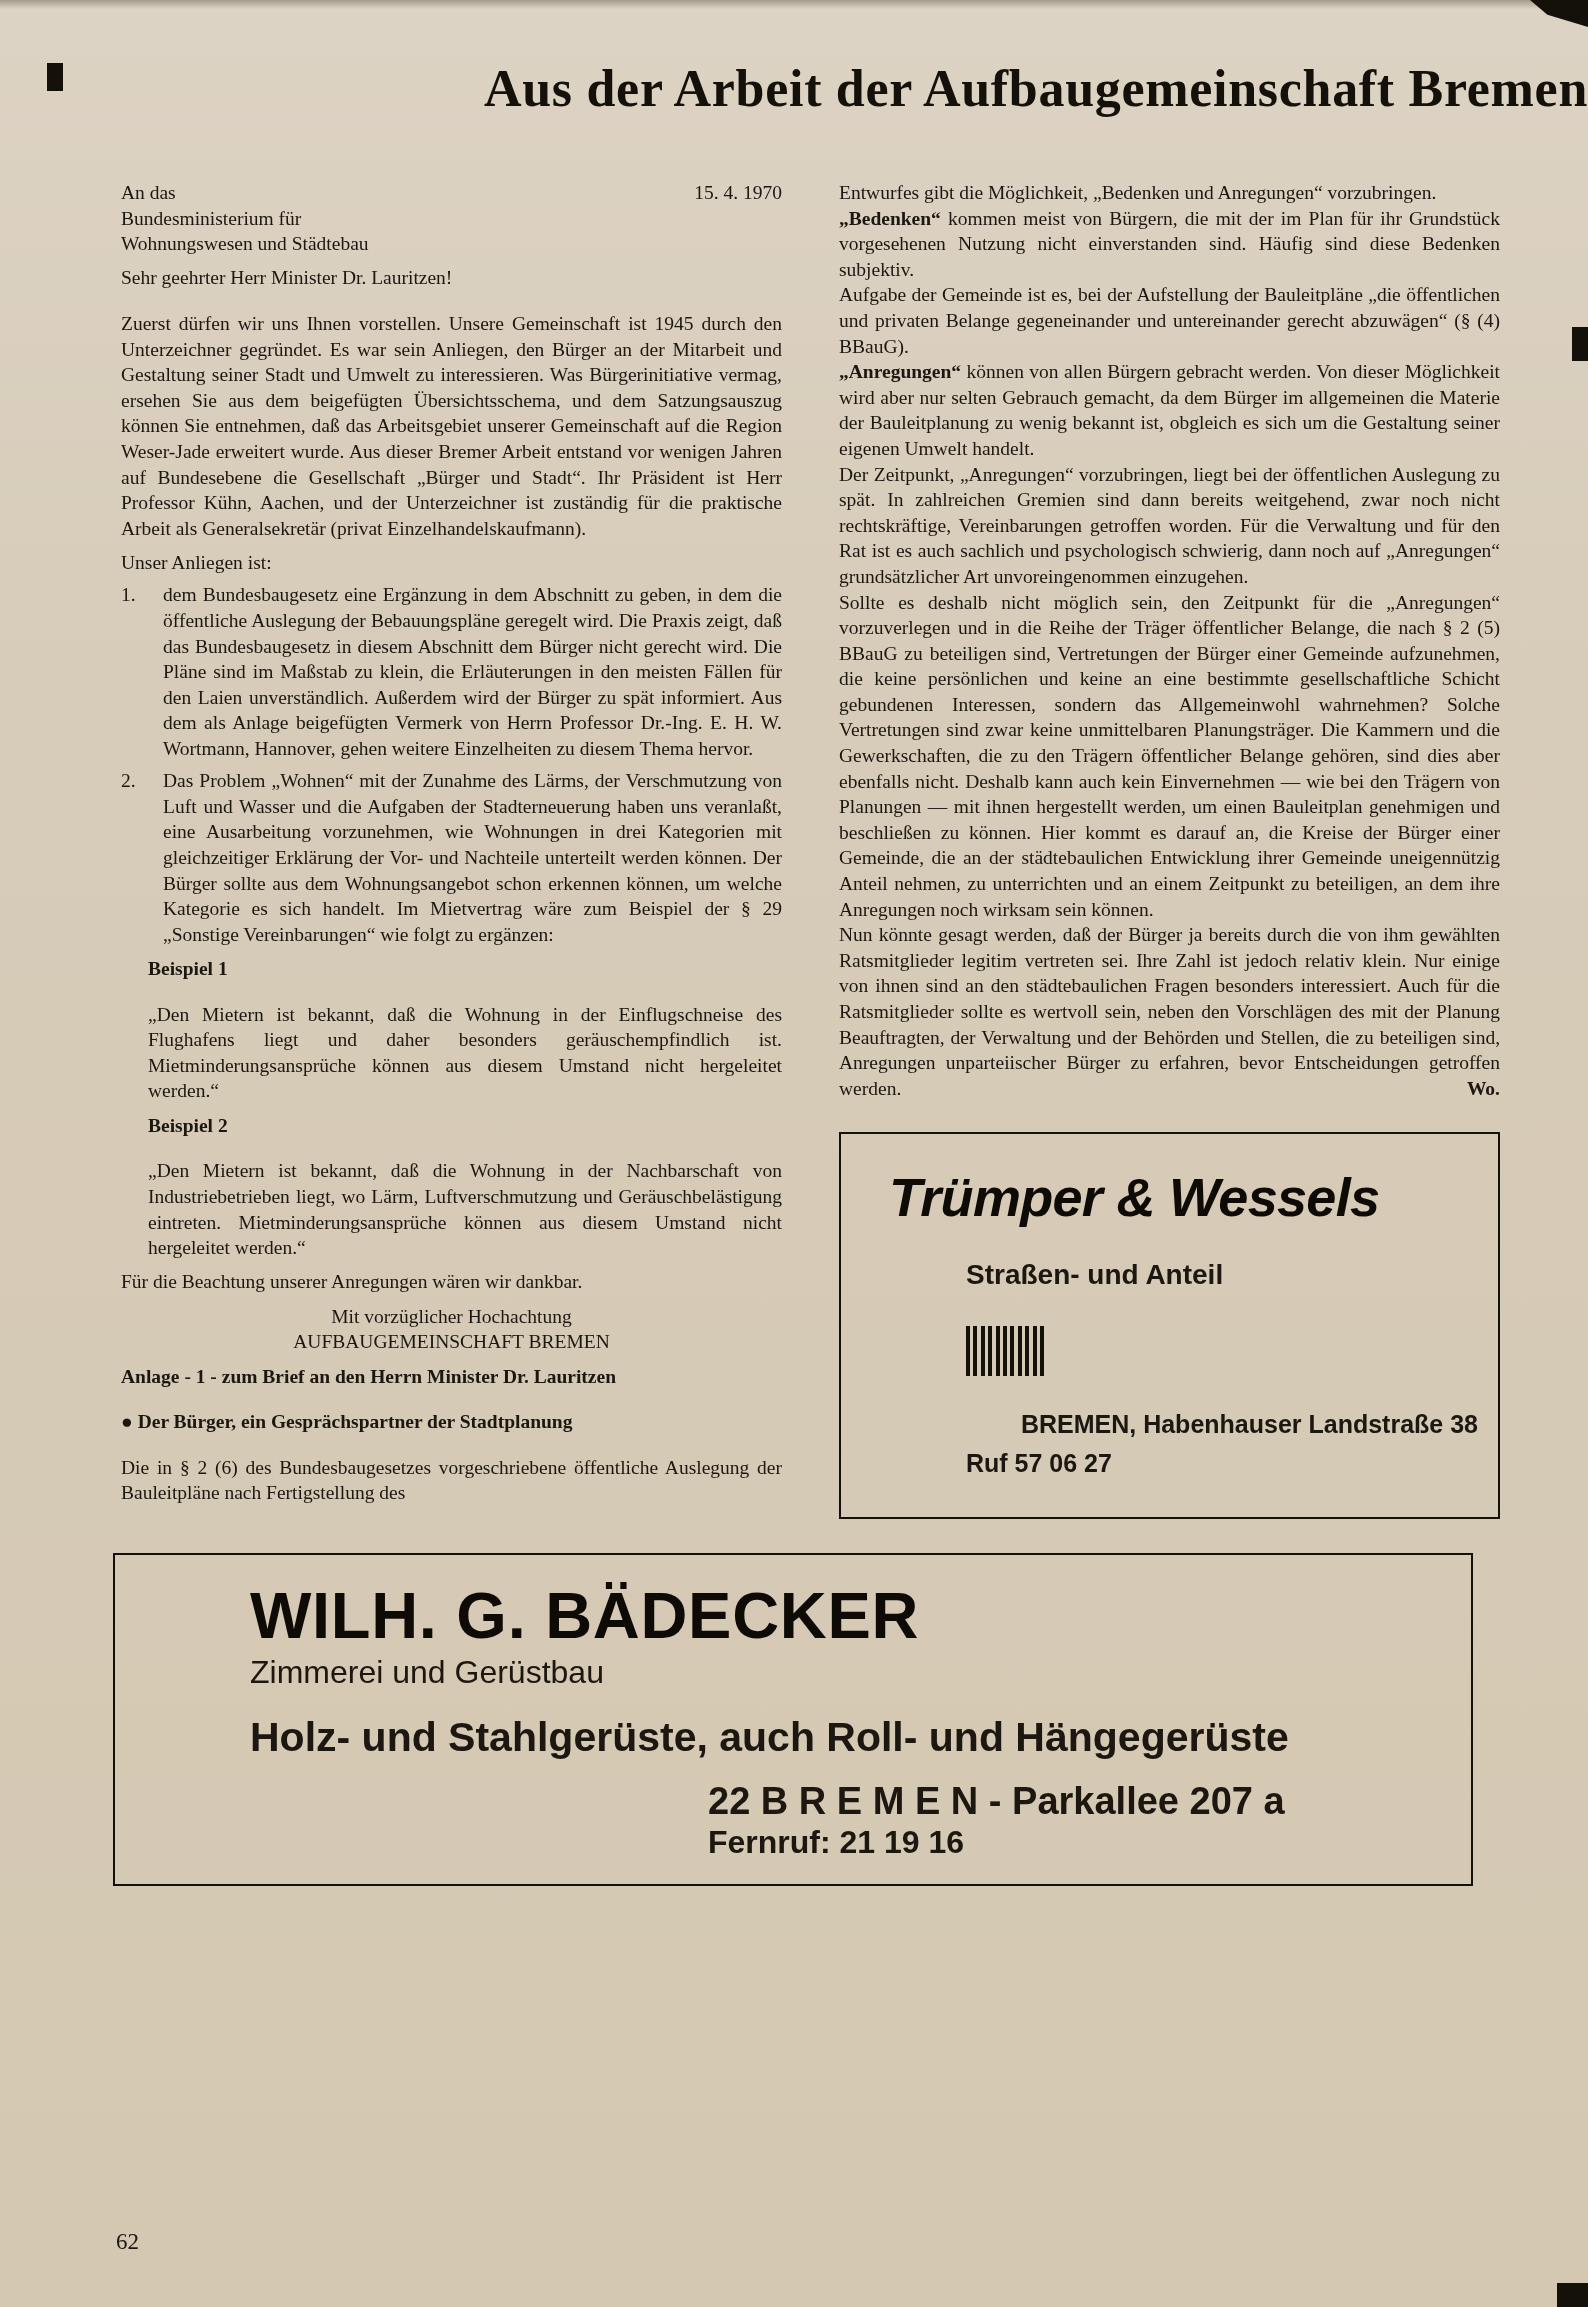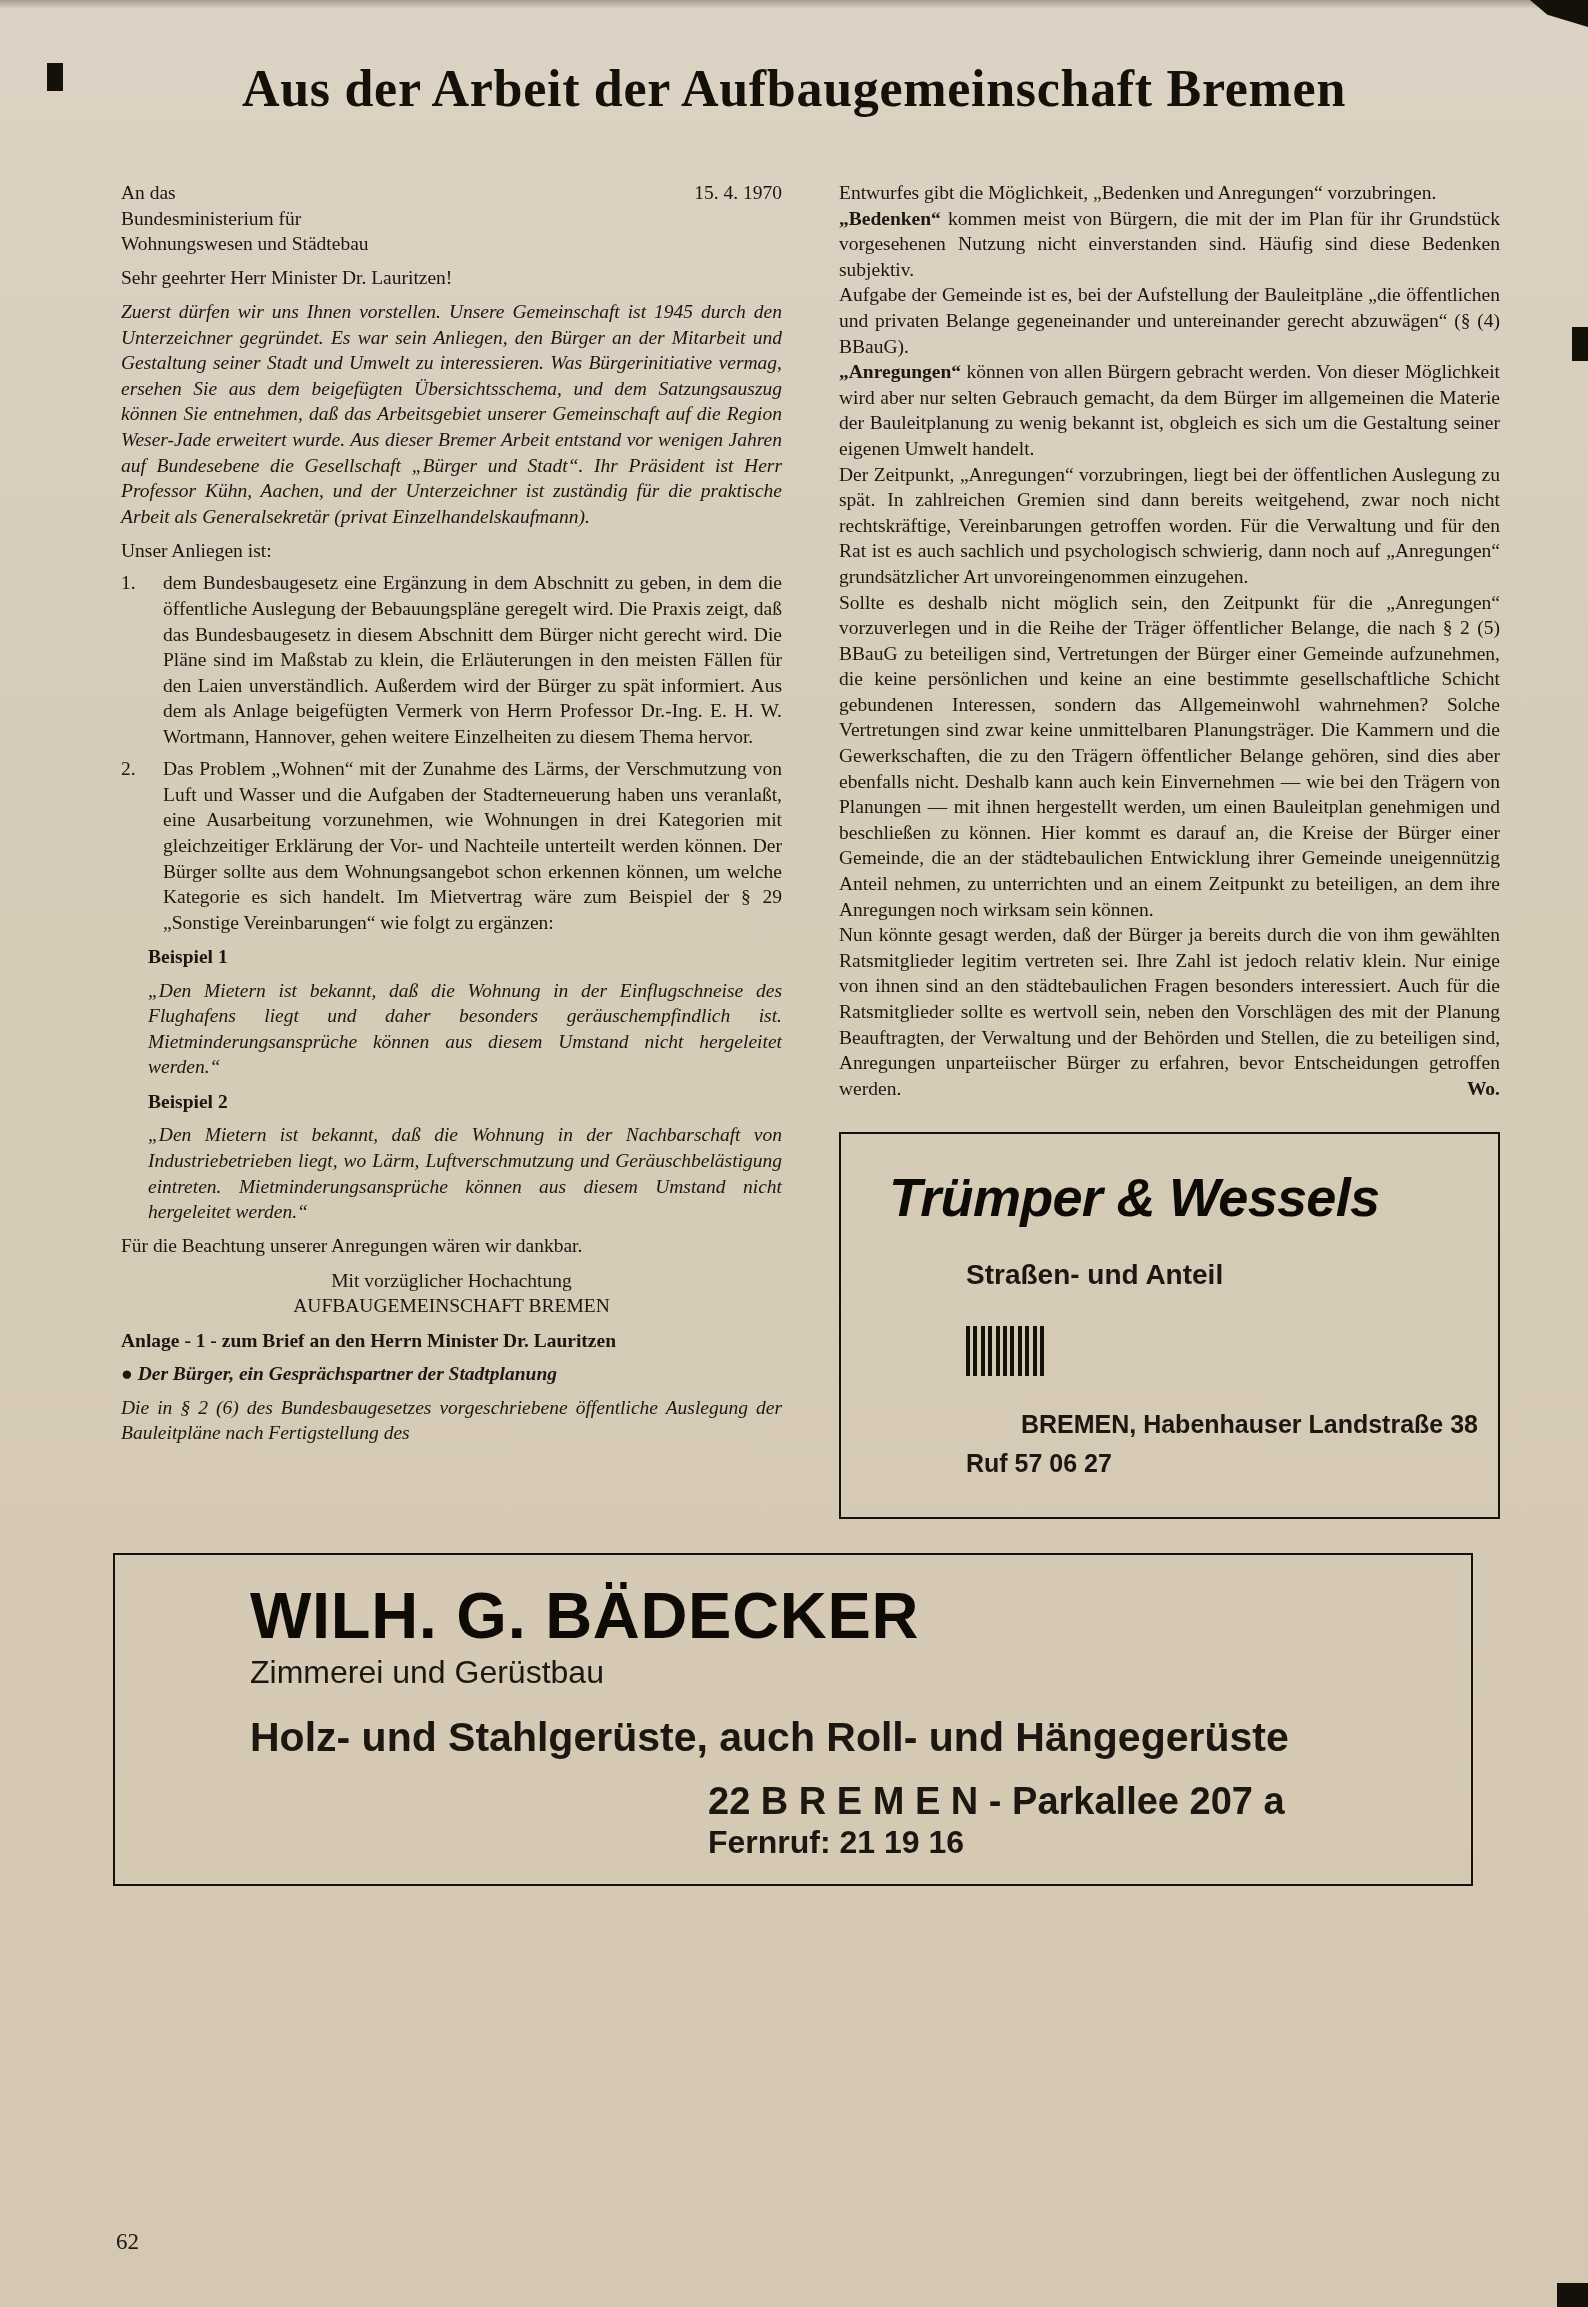--- a/index.html
+++ b/index.html
@@ -12,21 +12,21 @@
     color:#1c1710;
     overflow:hidden;
   }
   .page::before{
     content:""; position:absolute; left:0; top:0; right:0; height:9.4px;
     background:linear-gradient(180deg, rgba(120,110,95,.55), rgba(120,110,95,0));
     pointer-events:none;
   }
   .masthead {
     padding-top:59px;
-    text-align:center;
+    text-align:right;
   }
   .masthead h1 {
     margin:0;
     font-size:52px;
     font-weight:700;
     letter-spacing:0.7px;
     color:#14100a;
   }
   .columns {
     display:flex;
@@ -36,21 +36,21 @@
   }
   .col { flex:1; min-width:0; }
   p, .line {
     margin:0;
     font-size:19.5px;
     line-height:25.6px;
     text-align:justify;
   }
   .no-just { text-align:left; }
   .gap-sm { margin-top:8.7px; }
-  .gap-xs { margin-top:8px;font-style:italic; }
+  .gap-xs { margin-top:20px; }
   .addr-row { display:flex; justify-content:space-between; }
   .item { display:flex; margin-top:6.7px; }
   .item-num { width:42px; flex-shrink:0; font-size:19.5px; line-height:25.6px; }
   .item-text { flex:1; }
   .indent { margin-left:27px; }
   .bold { font-weight:700; }
   .center { text-align:center; }
   .author { float:right; font-weight:700; padding-left:20px; }
 
   

